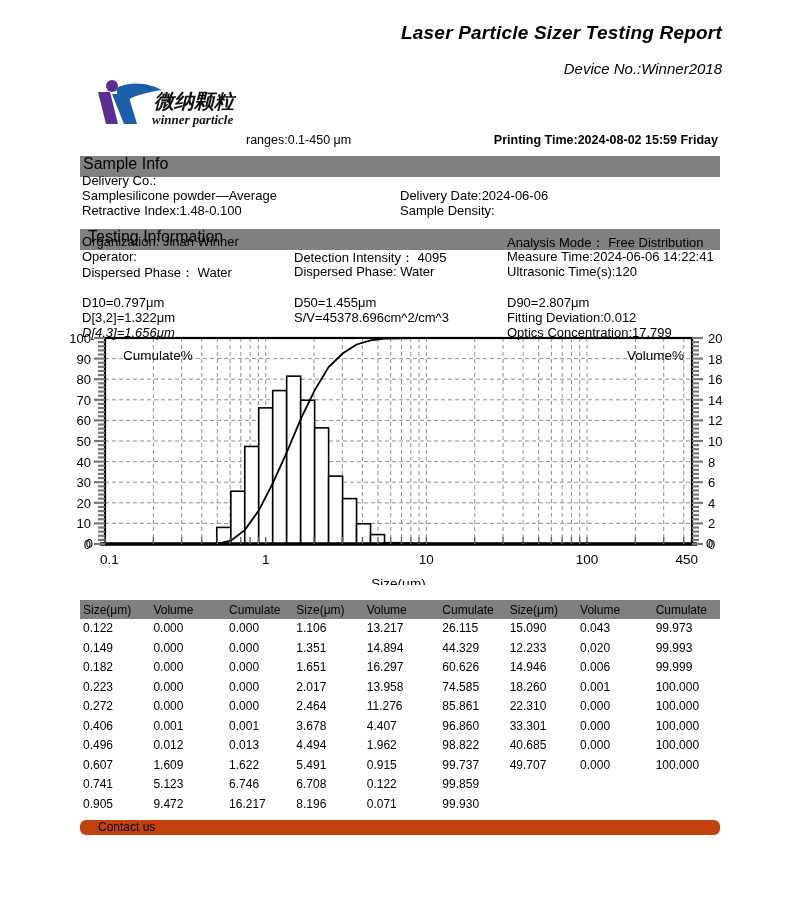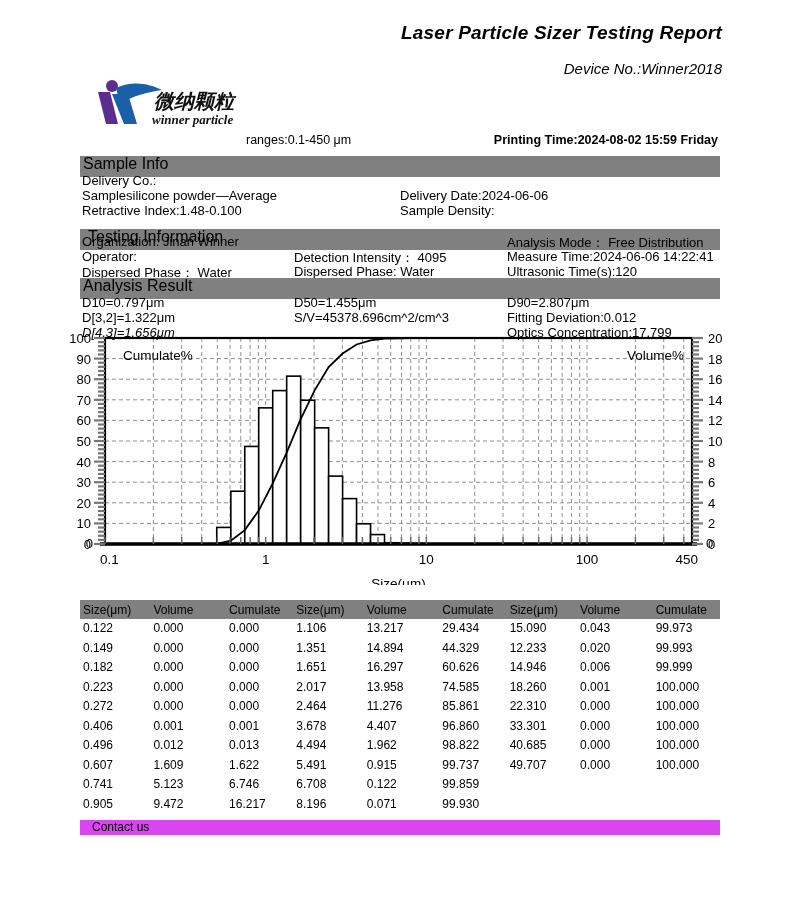--- a/index.html
+++ b/index.html
@@ -44,22 +44,22 @@
   .tbl th{
     background:#808080;color:#000;font-weight:normal;font-size:12px;
     text-align:left;padding:1px 0 1px 3px;height:17px;
   }
   .tbl td{font-size:12px;padding:0 0 0 3px;height:19.5px;line-height:19.5px;}
   .col-a{width:70px;}
   .col-b{width:77px;}
   .col-c{width:66px;}
 
   .contact-bar{position:absolute;left:80px;top:820px;width:640px;height:15px;
-    background:#d946ef;font-size:12px;line-height:15px;padding-left:12px;
-    box-sizing:border-box;}
+    background:#c2410c;font-size:12px;line-height:15px;padding-left:18px;
+    box-sizing:border-box;border-radius:6px;}
   .footer-faint{position:absolute;left:80px;top:845px;width:640px;height:50px;
     font-size:9px;color:#f2f2f2;line-height:16px;}
 </style>
 </head>
 <body>
 
 <div class="page">
 
   <div class="report-title">Laser Particle Sizer Testing Report</div>
   <div class="device-no">Device No.:Winner2018</div>
@@ -88,21 +88,20 @@
   <div class="sec-bar" style="top:229px;padding-left:8px;">Testing Information</div>
   <div class="info-line c1" style="top:234px;">Organization: Jinan Winner</div>
   <div class="info-line c3" style="top:234px;">Analysis Mode：  Free Distribution</div>
   <div class="info-line c1" style="top:249px;">Operator:</div>
   <div class="info-line c2" style="top:249px;">Detection Intensity：  4095</div>
   <div class="info-line c3" style="top:249px;">Measure Time:2024-06-06 14:22:41</div>
   <div class="info-line c1" style="top:264px;">Dispersed Phase：  Water</div>
   <div class="info-line c2" style="top:264px;">Dispersed Phase:      Water</div>
   <div class="info-line c3" style="top:264px;">Ultrasonic Time(s):120</div>
 
-  <div class="sec-bar" style="top:278px;">Analysis Result</div>
   <div class="info-line c1" style="top:295px;">D10=0.797μm</div>
   <div class="info-line c2" style="top:295px;">D50=1.455μm</div>
   <div class="info-line c3" style="top:295px;">D90=2.807μm</div>
   <div class="info-line c1" style="top:310px;">D[3,2]=1.322μm</div>
   <div class="info-line c2" style="top:310px;text-align:center;">S/V=45378.696cm^2/cm^3</div>
   <div class="info-line c3" style="top:310px;text-align:center;">Fitting Deviation:0.012</div>
   <div class="info-line c1" style="top:325px;font-style:italic;">D[4,3]=1.656μm</div>
   <div class="info-line c3" style="top:325px;">Optics Concentration:17.799</div>
 
   <div class="chart-wrap">
@@ -357,21 +356,21 @@
         <th class="col-c">Cumulate</th>
       </tr>
     </thead>
     <tbody id="tbody">
         <tr>
           <td class="col-a">0.122</td>
           <td class="col-b">0.000</td>
           <td class="col-c">0.000</td>
           <td class="col-a">1.106</td>
           <td class="col-b">13.217</td>
-          <td class="col-c">29.434</td>
+          <td class="col-c">26.115</td>
           <td class="col-a">15.090</td>
           <td class="col-b">0.043</td>
           <td class="col-c">99.973</td>
         </tr>
         <tr>
           <td class="col-a">0.149</td>
           <td class="col-b">0.000</td>
           <td class="col-c">0.000</td>
           <td class="col-a">1.351</td>
           <td class="col-b">14.894</td>

